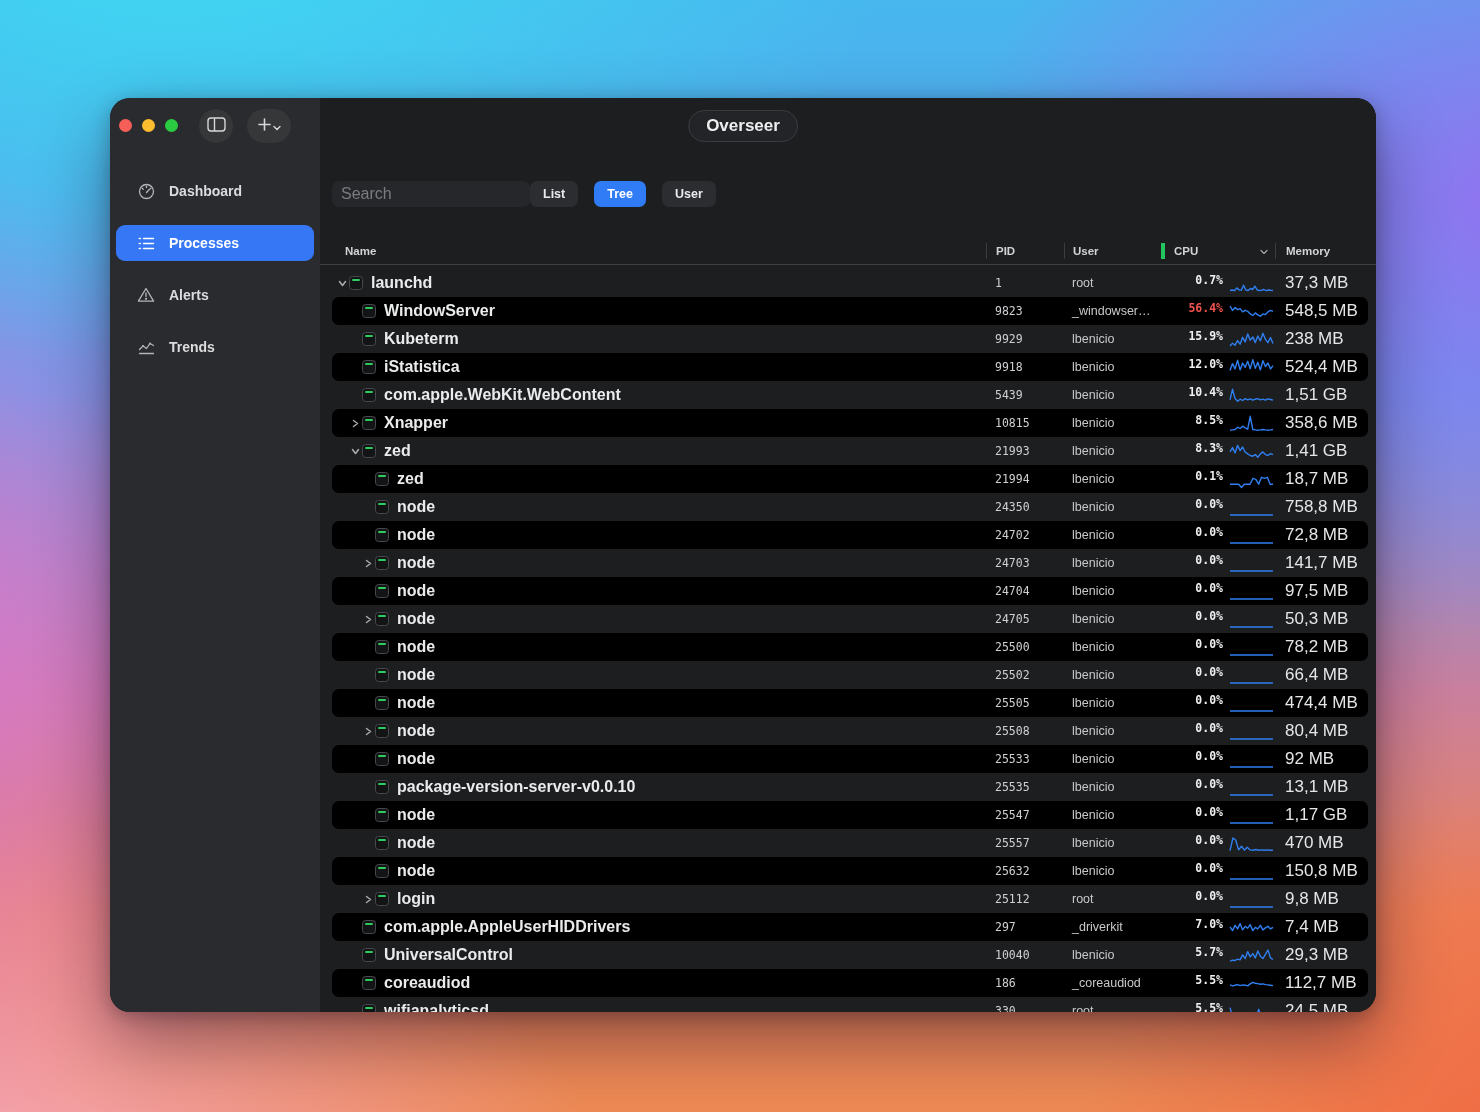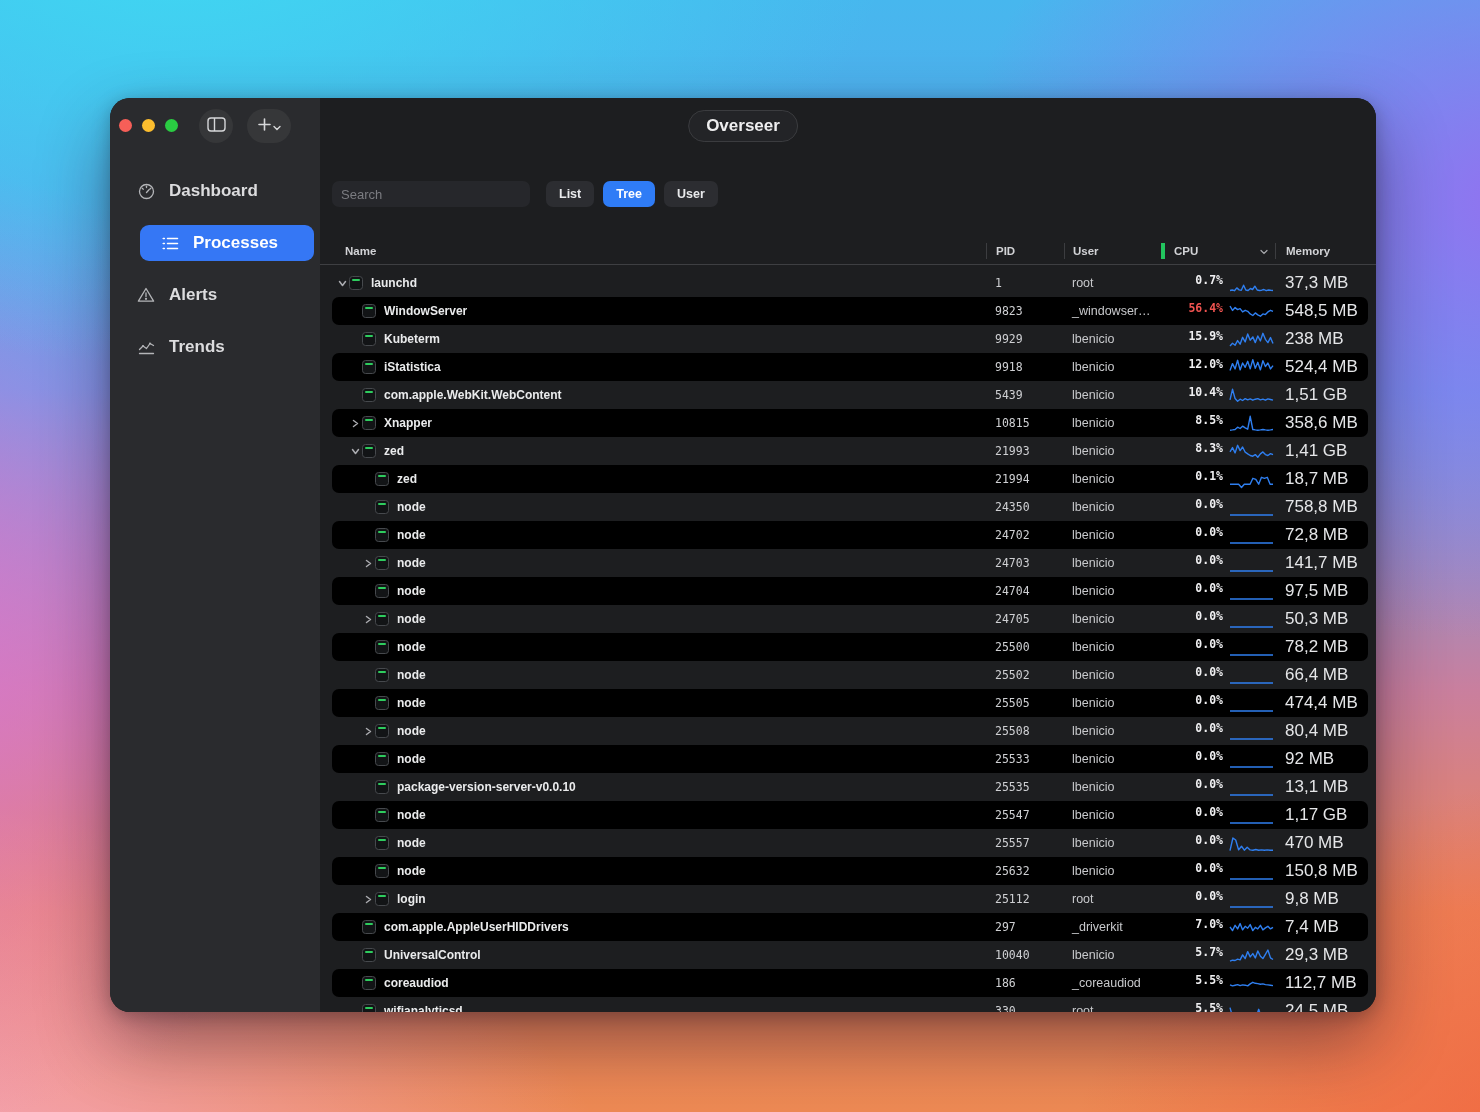--- a/index.html
+++ b/index.html
@@ -29,40 +29,40 @@
   .tb-btn{
     position:absolute; top:11px; height:34px; border-radius:17px; background:#363739;
     display:flex; align-items:center; justify-content:center; color:#d6d7d9; cursor:pointer;
   }
   .tb-btn.sb{ left:89px; width:34px; }
   .tb-btn.add{ left:137px; width:44px; gap:2px; }
   .nav{ position:absolute; top:75px; left:6px; right:6px; }
   .nav-item{
     height:36px; border-radius:9px; display:flex; align-items:center;
     padding-left:21px; margin-bottom:16px; cursor:pointer;
-    color:#dcdcde; font-size:17px; font-weight:600;
+    color:#dcdcde; font-size:14px; font-weight:600;
   }
   .nav-item .nicon{ width:18px; display:flex; justify-content:center; margin-right:14px; color:#b4b5b8; }
-  .nav-item.selected{ background:#3577f5; color:#ffffff;margin-left:24px; }
+  .nav-item.selected{ background:#3577f5; color:#ffffff; }
   .nav-item.selected .nicon{ color:#ffffff; }
   
   .main{ flex:1; position:relative; background:#1d1e20; }
   .window > .wtitle{
     position:absolute; left:50%; top:12px; transform:translateX(-50%);
     height:32px; padding:0 17px; border-radius:16px; border:1px solid #3b3c3f;
     background:#232427; color:#eeeeef; font-size:17px; font-weight:700;
     display:flex; align-items:center; z-index:5;
   }
   .toolbar{ position:absolute; top:83px; left:12px; right:12px; display:flex; align-items:center; }
   .search{
     width:198px; height:26px; border-radius:7px; background:#26272b; border:none; outline:none;
-    color:#f0abfc; font-size:13px; padding:0 9px; font-family:"Liberation Sans",sans-serif;
+    color:#f0abfc; font-size:16px; padding:0 9px; font-family:"Liberation Sans",sans-serif;
   }
   .search::placeholder{ color:#7b7c81; }
-  .segs{ display:flex; gap:9px; margin-left:16px; }
+  .segs{ display:flex; gap:16px; margin-left:0; }
   .seg{
     height:26px; padding:0 13px; border-radius:7px; background:#2c2d31; color:#e9eaec;
     font-size:12.5px; font-weight:600; display:flex; align-items:center; cursor:pointer;
   }
   .seg.selected{ background:#2f7cf6; color:#fff; }
   
   .thead{
     position:absolute; top:142px; left:12px; right:8px; height:22px;
     display:flex; align-items:center; color:#d2d3d6; font-size:11.5px; font-weight:600;
   }
@@ -79,21 +79,21 @@
   }
   .trow.alt{ background:#000000; }
   .c-name{ width:654px; display:flex; align-items:center; overflow:hidden; }
   .chev{ width:13px; flex:0 0 13px; display:flex; justify-content:center; color:#a9aaae; }
   .chev svg{ display:block; }
   .proc-icon{
     width:14px; height:14px; flex:0 0 14px; border-radius:3.5px; background:#121416;
     border:1px solid #46494d; position:relative; margin-right:8px;
   }
   .proc-icon::before{ content:""; position:absolute; left:2px; right:2px; top:2px; height:2px; border-radius:1px; background:#2ecc5e; }
-  .nm{ color:#eaebec; font-size:12px; font-weight:600; white-space:nowrap; }
+  .nm{ color:#eaebec; font-size:16px; font-weight:600; white-space:nowrap; }
   .c-pid{ width:78px; padding-left:9px; font-family:"DejaVu Sans Mono",monospace; font-size:11.5px; color:#cfd0d3; }
   .c-user{ width:97px; padding-left:8px; font-size:12.5px; color:#c8c9cc; white-space:nowrap; overflow:hidden; text-overflow:ellipsis; }
   .c-cpu{ width:114px; display:flex; align-items:flex-start; }
   .cpuv{ width:62px; text-align:right; font-family:"DejaVu Sans Mono",monospace; font-weight:700; font-size:11.5px; color:#f0f0f2; margin-right:6px; }
   .cpuv.alert{ color:#ef5350; }
   .spark{ width:45px; height:20px; flex:0 0 45px; }
   .c-mem{ flex:1; padding-left:10px; font-size:17px; color:#e5e6e8; white-space:nowrap; }
 </style>
 </head>
 <body>

